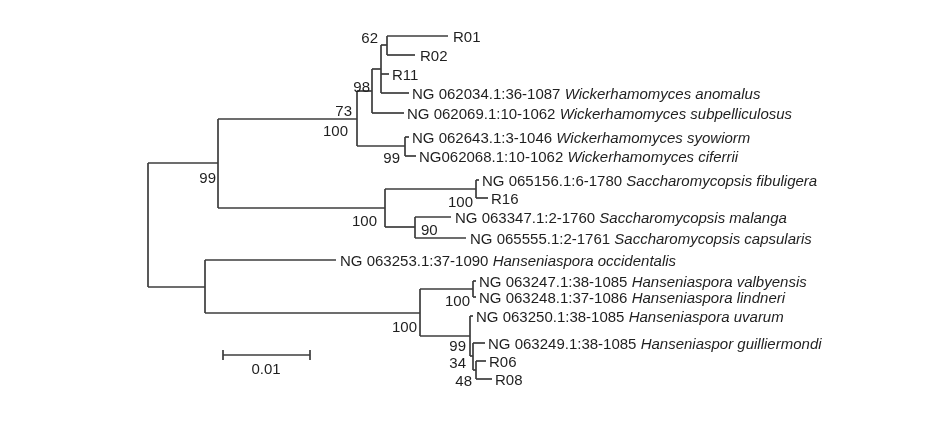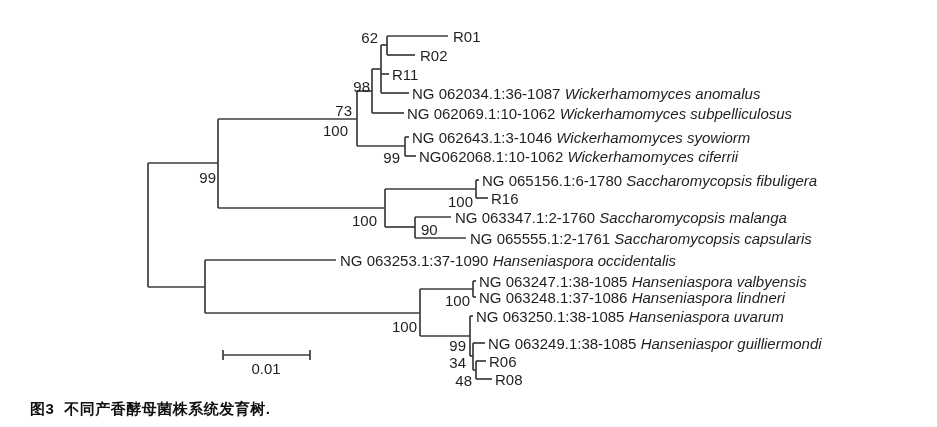--- a/index.html
+++ b/index.html
@@ -103,16 +103,13 @@
       <text x="470" y="300" text-anchor="end" dominant-baseline="central" fill="#1f1f1f" font-size="15">100</text>
       <text x="417" y="326" text-anchor="end" dominant-baseline="central" fill="#1f1f1f" font-size="15">100</text>
       <text x="466" y="345" text-anchor="end" dominant-baseline="central" fill="#1f1f1f" font-size="15">99</text>
       <text x="466" y="362" text-anchor="end" dominant-baseline="central" fill="#1f1f1f" font-size="15">34</text>
       <text x="472" y="380" text-anchor="end" dominant-baseline="central" fill="#1f1f1f" font-size="15">48</text>
       <line x1="223" y1="355" x2="310" y2="355" stroke="#3c3c3c" stroke-width="1.7"></line>
       <line x1="223" y1="350" x2="223" y2="360" stroke="#3c3c3c" stroke-width="1.7"></line>
       <line x1="310" y1="350" x2="310" y2="360" stroke="#3c3c3c" stroke-width="1.7"></line>
       <text x="266" y="368" text-anchor="middle" dominant-baseline="central" fill="#1f1f1f" font-size="15">0.01</text>
     </svg>
-  <div class="caption">
-    <span class="cap-prefix">图3</span><span>不同产香酵母菌株系统发育树.</span>
-  </div>
 </div>
 
 </body></html>

